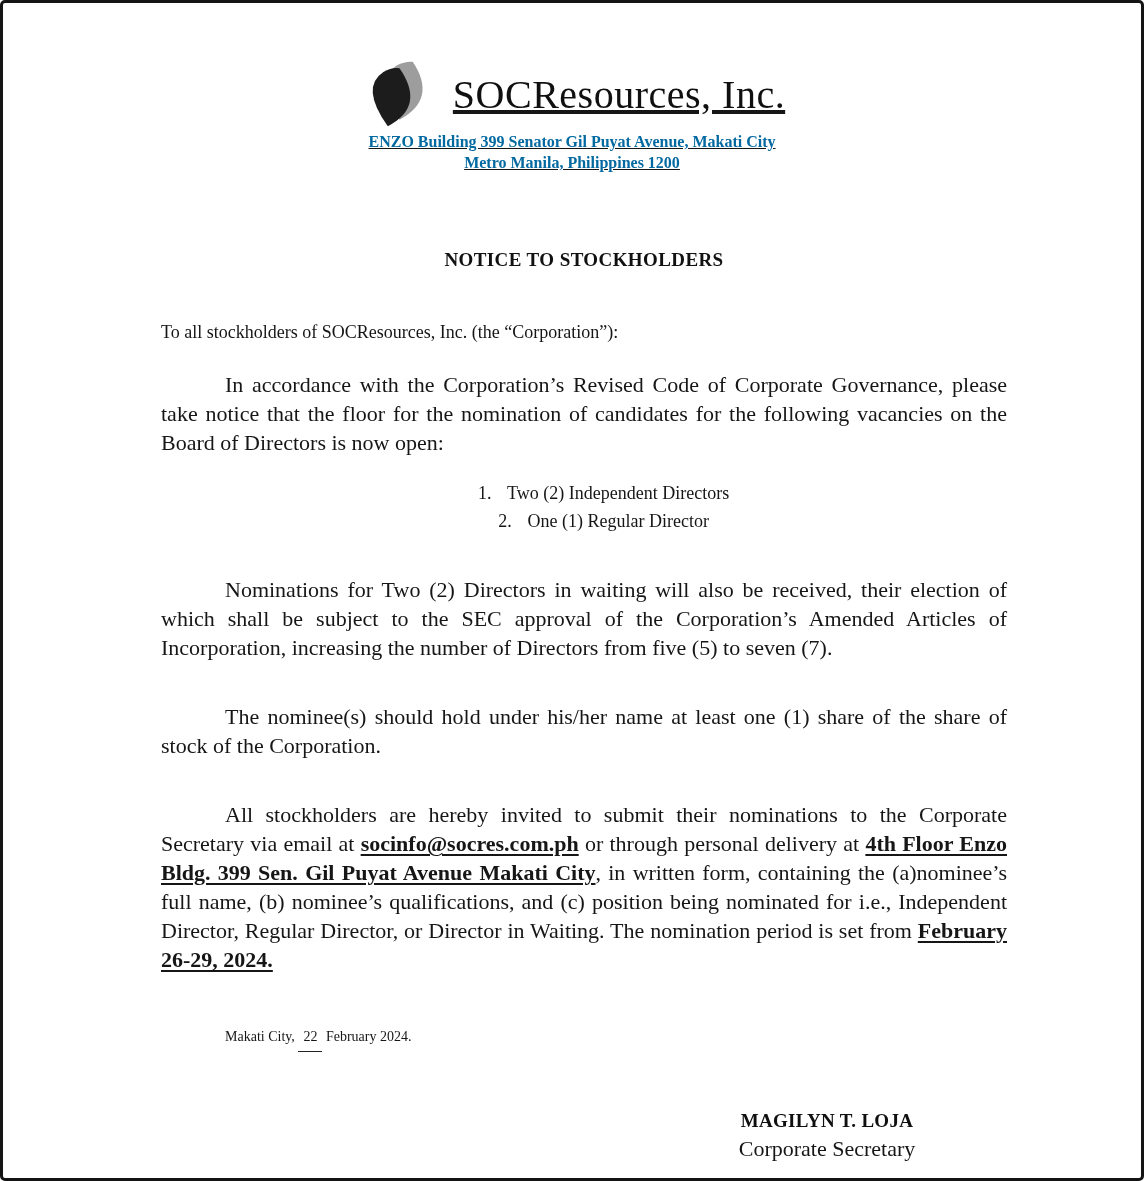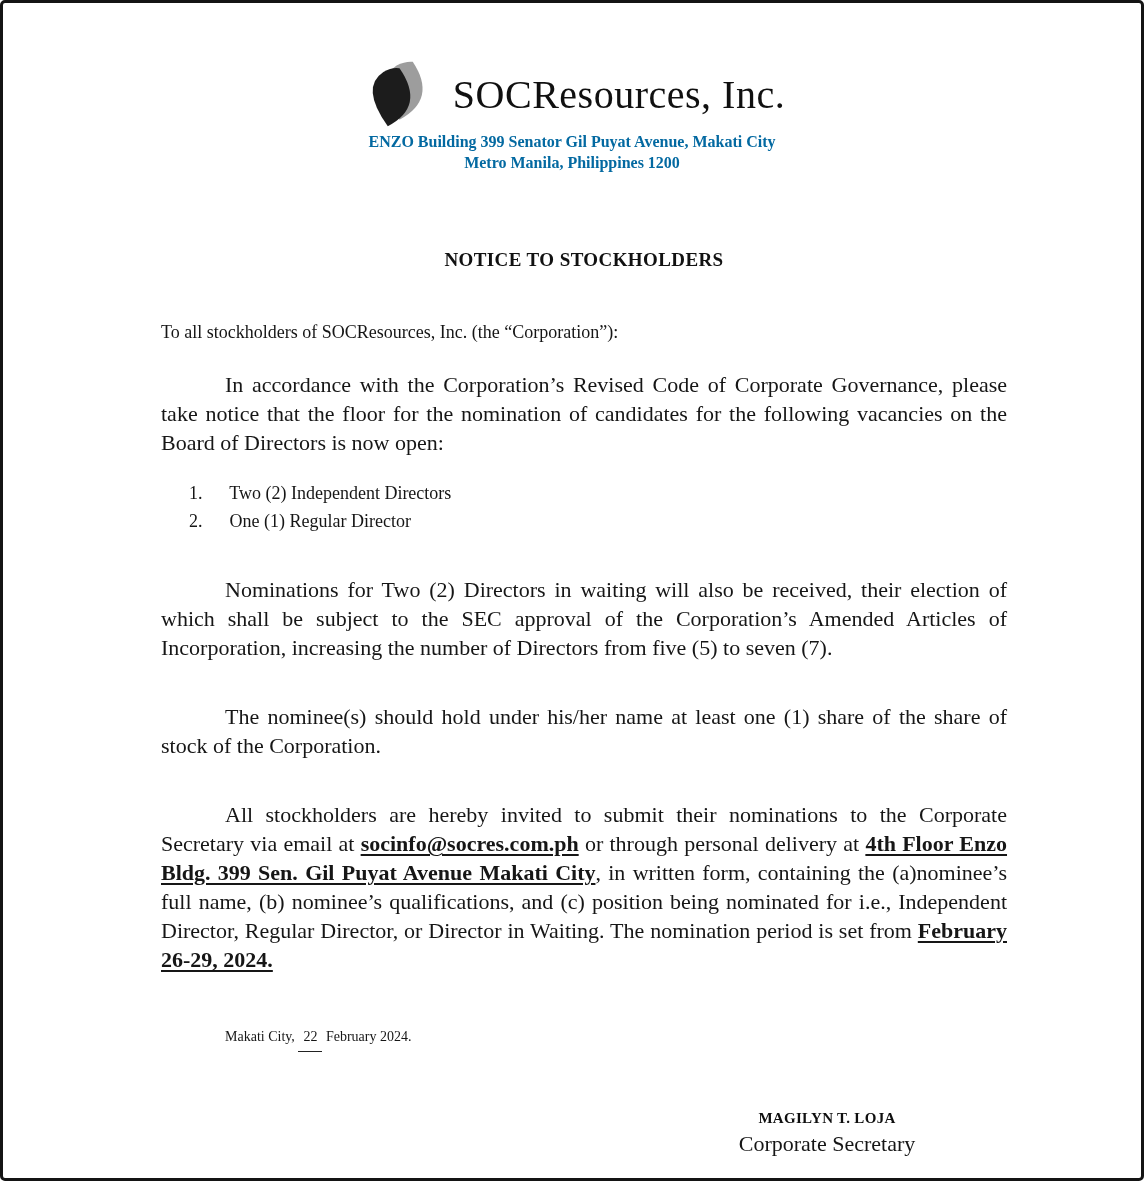--- a/index.html
+++ b/index.html
@@ -17,20 +17,21 @@
     border-radius: 5px;
     overflow: hidden;
     font-family: "Liberation Serif", "DejaVu Serif", serif;
     color: #161616;
   }
 
   
   .letterhead {
     padding-top: 58px;
     text-align: center;
+    text-decoration: underline;
   }
   .logo-row {
     display: flex;
     align-items: center;
     justify-content: center;
     gap: 10px;
   }
   .logo {
     display: inline-block;
     width: 84px;
@@ -74,20 +75,21 @@
     text-align: justify;
     margin: 40px 0 0 0;
   }
   .para.indent { text-indent: 64px; }
   .para.first-after-sal { margin-top: 23px; }
 
   .vacancy-list {
     margin: 22px 0 0 0;
     padding: 0;
     list-style: none;
+    text-align: center;
   }
   .vacancy-item {
     font-size: 18px;
     line-height: 28px;
     padding-left: 28px;
   }
   .vacancy-number {
     display: inline-block;
     width: 36px;
   }
@@ -112,21 +114,21 @@
     border-bottom: 1.6px solid #222;
   }
 
   
   .signature {
     margin: 58px 30px 0 auto;
     width: 300px;
     text-align: center;
   }
   .sig-name {
-    font-size: 15px;
+    font-size: 19px;
     font-weight: bold;
     letter-spacing: 0.3px;
     color: #0f0f0f;
   }
   .sig-title {
     font-size: 22px;
     margin-top: 4px;
   }
 </style>
 </head>

